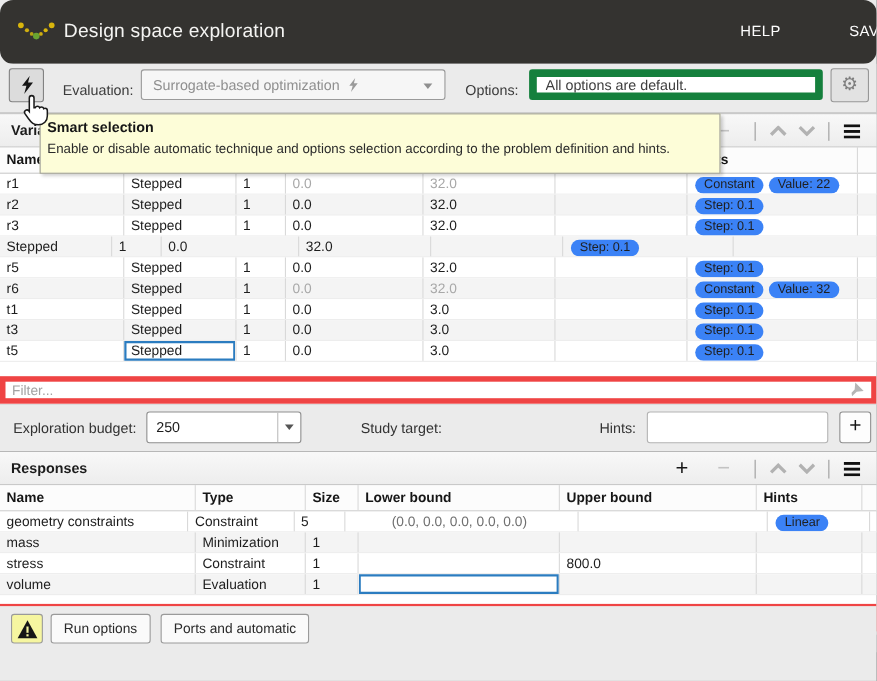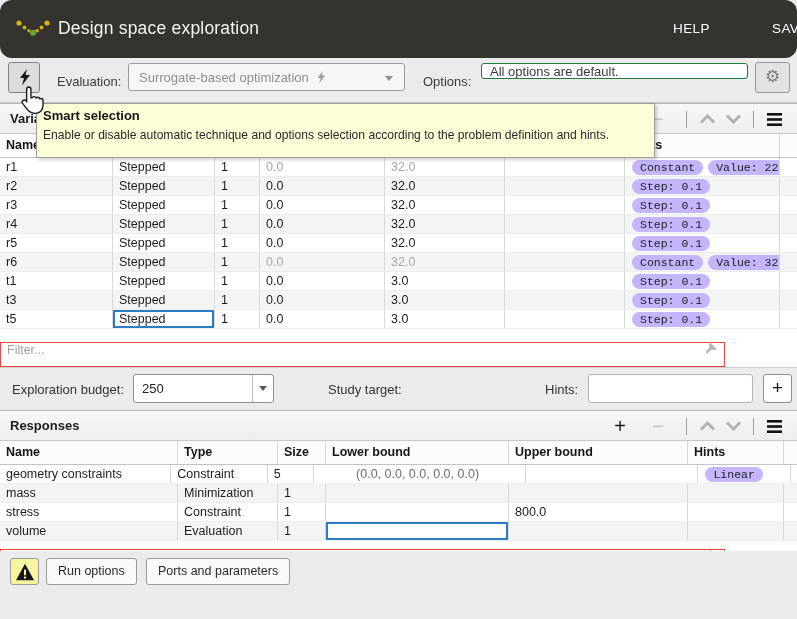--- a/index.html
+++ b/index.html
@@ -19,22 +19,22 @@
   .toolbar { position:absolute; left:0; top:58px; width:797px; height:45px; background:#ebebeb; border-bottom:1px solid #c6c6c6; }
   .bolt-btn { position:absolute; left:8px; top:4px; width:32px; height:31px; background:#dcdcdc;
     border:1px solid #828282; border-radius:3px; display:flex; align-items:center; justify-content:center; }
   .tl-label { position:absolute; top:16px; font-size:13px; color:#3b3b3b; }
   .lab-technique { left:57px; } .lab-options { left:423px; }
   .combo { position:absolute; background:#f6f6f6; border:1px solid #9a9a9a; border-radius:3px; height:28px; top:5px;
     display:flex; align-items:center; font-size:13px; }
   .combo-technique { left:128px; width:277px; color:#8f8f8f; padding-left:10px; }
   .arrow { width:0; height:0; border-left:4px solid transparent; border-right:4px solid transparent; border-top:5px solid #8f8f8f; }
   .combo-technique .arrow { position:absolute; right:11px; top:12px; }
-  .options-input { position:absolute; left:481px; top:5px; width:267px; height:16px; background:#fff;
-    border:1px solid #15803d; border-radius:3px; font:13px "Liberation Sans",sans-serif; color:#3d3d3d; padding:0 8px; outline:none; }
+  .options-input { position:absolute; left:481px; top:5px; width:267px; height:28px; background:#fff;
+    border:7px solid #15803d; border-radius:3px; font:13px "Liberation Sans",sans-serif; color:#3d3d3d; padding:0 8px; outline:none; }
   .gear-btn { position:absolute; left:755px; top:4px; width:35px; height:31px; background:#e2e2e2;
     border:1px solid #979797; border-radius:3px; color:#7d7d7d; font-size:17px; line-height:28px; text-align:center; }
   
   .panel { position:absolute; left:0; width:797px; background:#fff; border-top:1px solid #b7b7b7; border-bottom:1px solid #cfcfcf; }
   .var-panel { top:103px; height:265px; }
   .resp-panel { top:410px; height:167px; }
   .sec-head { position:relative; height:30px; background:linear-gradient(#f8f8f8,#ededed); border-bottom:1px solid #c9c9c9; }
   .sec-title { position:absolute; left:10px; top:7px; font-size:13px; font-weight:bold; color:#1c1c1c; }
   .tools { position:absolute; right:10px; top:0; height:30px; display:flex; align-items:center; }
   .tool { display:flex; align-items:center; justify-content:center; width:26px; height:22px; cursor:default; }
@@ -47,26 +47,26 @@
   .trow { display:flex; height:19px; border-bottom:1px solid #ededed; background:#fff; }
   .trow.odd { background:#f4f4f4; }
   .cell { padding-left:6px; font-size:12.5px; color:#1d1d1d; line-height:18px; border-right:1px solid #d9d9d9;
     overflow:hidden; white-space:nowrap; }
   .vr .c1{width:113px}.vr .c2{width:102px}.vr .c3{width:45px}.vr .c4{width:125px}
   .vr .c5{width:120px}.vr .c6{width:120px}.vr .c7{width:155px}.vr .c8{flex:1;border-right:none}
   .rs .d1{width:178px}.rs .d2{width:100px}.rs .d3{width:48px}.rs .d4{width:183px}
   .rs .d5{width:179px}.rs .d6{width:96px}.rs .d7{flex:1;border-right:none}
   .dim { color:#a8a8a8; } .dim2 { color:#6f6f6f;margin-left:36px; }
   .sel { box-shadow:inset 0 0 0 2px #2b7cc0; background:#fff; }
-  .badge { display:inline-block; background:#c4b5fd; border-radius:8px; padding:0 8px; margin:1px 4px 0 1px;
-    font-size:11.5px; line-height:15px; color:#1f1f1f;font-family:Liberation Mono, monospace; }
+  .badge { display:inline-block; background:#3b82f6; border-radius:8px; padding:0 8px; margin:1px 4px 0 1px;
+    font-size:11.5px; line-height:15px; color:#1f1f1f; }
   .badge:empty { display:none; }
   
-  .filterbox { position:absolute; left:0; width:725px; height:25px; background:#fff; border:1px solid #ef4444;
-    display:flex; align-items:flex-start; }
+  .filterbox { position:absolute; left:0; width:797px; height:25px; background:#fff; border:5px solid #ef4444;
+    display:flex; align-items:flex-end; }
   .var-panel .filterbox { top:238px; } .resp-panel .filterbox { top:138px; }
   .filter-input { flex:1; border:none; outline:none; font:12.5px "Liberation Sans",sans-serif; color:#333; padding-left:6px; background:transparent; }
   .filter-input::placeholder { color:#a3a3a3; }
   .funnel { margin-right:8px; transform:rotate(45deg); }
   
   .budget { position:absolute; left:0; top:368px; width:797px; height:42px; background:#ebebeb; }
   .b-label { position:absolute; top:14px; font-size:13px; color:#333; }
   .lab-budget { left:12px; } .lab-study { left:328px; } .lab-hints { left:545px; }
   .b-combo { position:absolute; top:6px; height:29px; background:#fff; border:1px solid #8f8f8f; border-radius:3px;
     display:flex; align-items:center; font-size:13px; color:#1d1d1d; }
@@ -194,21 +194,20 @@
       <div class="cell c1">r3</div>
       <div class="cell c2">Stepped</div>
       <div class="cell c3">1</div>
       <div class="cell c4">0.0</div>
       <div class="cell c5">32.0</div>
       <div class="cell c6"></div>
       <div class="cell c7"><span class="badge">Step: 0.1</span></div>
       <div class="cell c8"></div>
     </div>
     <div class="trow vr odd">
-      <div class="cell c1">r4</div>
       <div class="cell c2">Stepped</div>
       <div class="cell c3">1</div>
       <div class="cell c4">0.0</div>
       <div class="cell c5">32.0</div>
       <div class="cell c6"></div>
       <div class="cell c7"><span class="badge">Step: 0.1</span></div>
       <div class="cell c8"></div>
     </div>
     <div class="trow vr">
       <div class="cell c1">r5</div>
@@ -367,21 +366,21 @@
 
   <div class="footer">
     <div class="warn-btn">
       <svg width="20" height="18" viewBox="0 0 24 22">
         <path d="M12 1 L23 21 L1 21 Z" fill="#161616"></path>
         <rect x="10.8" y="8" width="2.4" height="7" fill="#f6f6a0"></rect>
         <rect x="10.8" y="16.6" width="2.4" height="2.4" fill="#f6f6a0"></rect>
       </svg>
     </div>
     <div class="f-btn btn-run">Run options</div>
-    <div class="f-btn btn-ports">Ports and parameters</div>
+    <div class="f-btn btn-ports">Ports and automatic</div>
   </div>
 
   <div class="tooltip">
     <div class="tt-title">Smart selection</div>
     <div class="tt-body">Enable or disable automatic technique and options selection according to the problem definition and hints.</div>
   </div>
 
   <svg class="cursor" width="26" height="30" viewBox="0 0 24 28">
     <path d="M9 1.8 C10.2 1.8 11 2.7 11 3.9 L11 12 L12 12 C12.3 11.3 13 10.8 13.9 10.8 C14.8 10.8 15.5 11.3 15.8 12.1 C16.2 11.7 16.7 11.4 17.3 11.4 C18.3 11.4 19 12 19.3 12.9 C19.6 12.7 20 12.6 20.4 12.6 C21.5 12.6 22.3 13.5 22.3 14.6 L22.3 19 C22.3 23.4 19.2 26.5 14.8 26.5 C10.7 26.5 8.9 25 6.2 21.2 L3.3 17.1 C2.7 16.2 2.9 15 3.8 14.4 C4.6 13.8 5.8 13.9 6.5 14.7 L7 15.3 L7 3.9 C7 2.7 7.8 1.8 9 1.8 Z" fill="#ffffff" stroke="#1a1a1a" stroke-width="1.3"></path>
   </svg>

